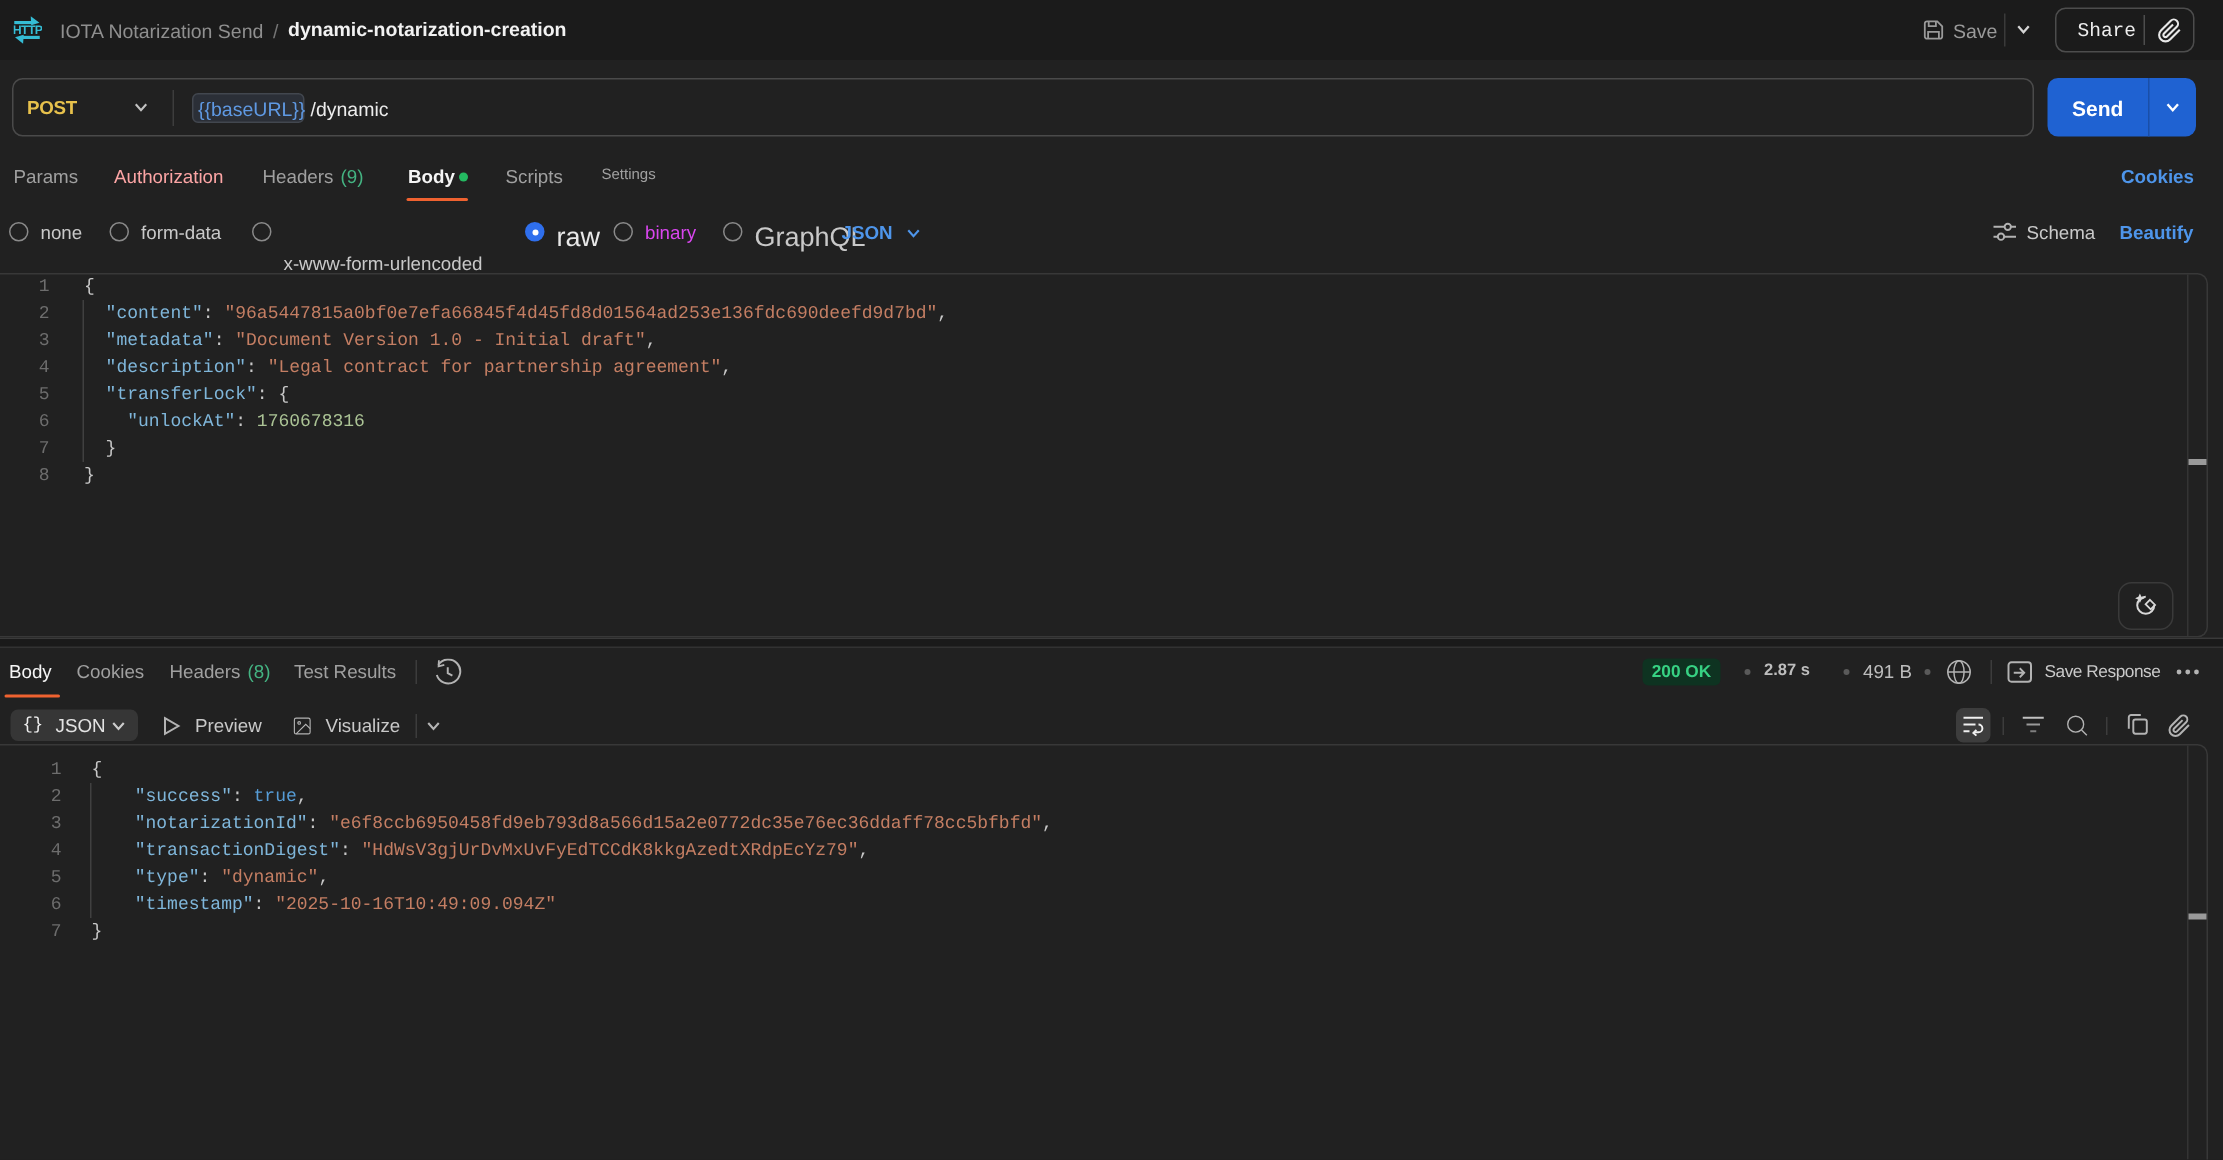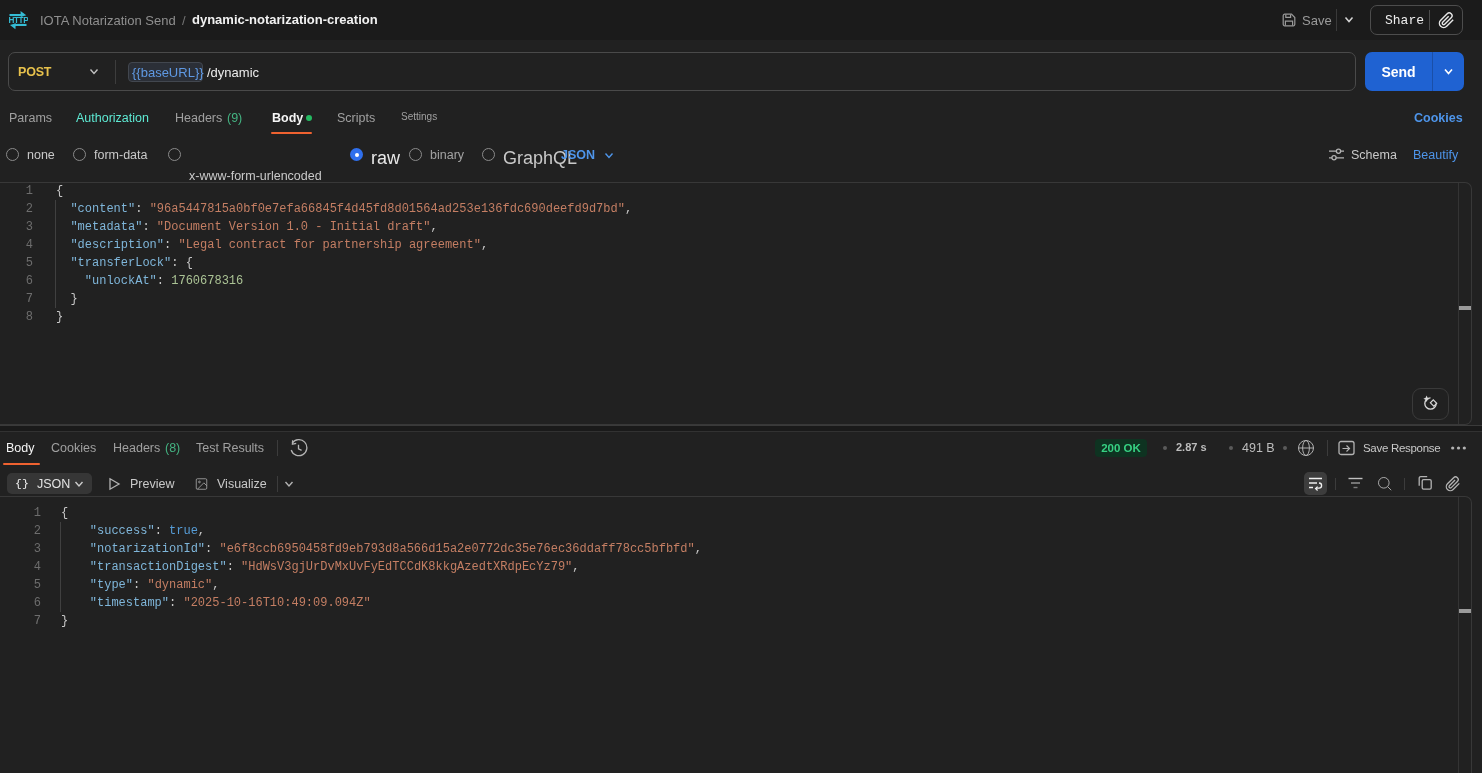--- a/index.html
+++ b/index.html
@@ -58,55 +58,55 @@
   <div class="abs" style="left:207px;top:65px;font-size:13px;color:#ececec;">/dynamic</div>
 
   <div class="abs" style="left:1365px;top:52px;width:99px;height:39px;background:#1f62d2;border-radius:7px;"></div>
   <div class="abs" style="left:1365px;top:64px;width:67px;text-align:center;font-size:14px;font-weight:700;color:#ffffff;">Send</div>
   <div class="abs" style="left:1432px;top:52px;width:1px;height:39px;background:#1a4fa8;"></div>
   <svg class="abs" style="left:1442px;top:67px" width="13" height="10" viewBox="0 0 13 10">
     <path d="M3 2.5 L6.5 6.5 L10 2.5" stroke="#ffffff" stroke-width="1.6" fill="none"></path>
   </svg>
 
   <div class="abs" style="left:9px;top:111px;font-size:12.5px;color:#a0a0a0;">Params</div>
-  <div class="abs" style="left:76px;top:111px;font-size:12.5px;color:#5eead4;">Authorization</div>
+  <div class="abs" style="left:76px;top:111px;font-size:12.5px;color:#fca5a5;">Authorization</div>
   <div class="abs" style="left:175px;top:111px;font-size:12.5px;color:#a0a0a0;">Headers</div>
   <div class="abs" style="left:227px;top:111px;font-size:12.5px;color:#44b382;">(9)</div>
   <div class="abs" style="left:272px;top:111px;font-size:12.5px;font-weight:600;color:#f5f5f5;">Body</div>
   <div class="abs" style="left:306px;top:115px;width:6px;height:6px;border-radius:50%;background:#24b961;"></div>
   <div class="abs" style="left:271px;top:132px;width:41px;height:2px;background:#ef6230;border-radius:1px;"></div>
   <div class="abs" style="left:337px;top:111px;font-size:12.5px;color:#a0a0a0;">Scripts</div>
   <div class="abs" style="left:401px;top:111px;font-size:10px;color:#a0a0a0;">Settings</div>
   <div class="abs" style="left:1414px;top:111px;font-size:12.5px;font-weight:700;color:#4e95ea;">Cookies</div>
 
   <div class="abs" style="left:6px;top:148px;width:13px;height:13px;border:1px solid #8a8a8a;border-radius:50%;"></div>
   <div class="abs" style="left:27px;top:148px;font-size:12.5px;color:#c9c9c9;">none</div>
   <div class="abs" style="left:73px;top:148px;width:13px;height:13px;border:1px solid #8a8a8a;border-radius:50%;"></div>
   <div class="abs" style="left:94px;top:148px;font-size:12.5px;color:#c9c9c9;">form-data</div>
   <div class="abs" style="left:168px;top:148px;width:13px;height:13px;border:1px solid #8a8a8a;border-radius:50%;"></div>
   <div class="abs" style="left:189px;top:148px;font-size:12.5px;color:#c9c9c9;margin-top:21px;">x-www-form-urlencoded</div>
   <div class="abs" style="left:350px;top:148px;width:13px;height:13px;background:#2f6fed;border-radius:50%;"></div>
   <div class="abs" style="left:354.5px;top:152.5px;width:4px;height:4px;background:#ffffff;border-radius:50%;"></div>
   <div class="abs" style="left:371px;top:148px;font-size:18px;color:#e8e8e8;">raw</div>
   <div class="abs" style="left:409px;top:148px;width:13px;height:13px;border:1px solid #8a8a8a;border-radius:50%;"></div>
-  <div class="abs" style="left:430px;top:148px;font-size:12.5px;color:#a3a3a3;text-align:right;">binary</div>
+  <div class="abs" style="left:430px;top:148px;font-size:12.5px;color:#d946ef;text-align:right;">binary</div>
   <div class="abs" style="left:482px;top:148px;width:13px;height:13px;border:1px solid #8a8a8a;border-radius:50%;"></div>
   <div class="abs" style="left:503px;top:148px;font-size:18px;color:#c9c9c9;">GraphQL</div>
   <div class="abs" style="left:561px;top:148px;font-size:12.5px;font-weight:700;color:#4e95ea;">JSON</div>
   <svg class="abs" style="left:603px;top:151px" width="12" height="10" viewBox="0 0 12 10">
     <path d="M2.5 2.5 L6 6.5 L9.5 2.5" stroke="#4e95ea" stroke-width="1.4" fill="none"></path>
   </svg>
 
   <svg class="abs" style="left:1328px;top:147px" width="17" height="15" viewBox="0 0 17 15">
     <path d="M1 4.2 H16 M1 10.8 H16" stroke="#b3b3b3" stroke-width="1.3"></path>
     <circle cx="10.5" cy="4.2" r="2.1" fill="#212121" stroke="#b3b3b3" stroke-width="1.3"></circle>
     <circle cx="6" cy="10.8" r="2.1" fill="#212121" stroke="#b3b3b3" stroke-width="1.3"></circle>
   </svg>
   <div class="abs" style="left:1351px;top:148px;font-size:12.5px;color:#c9c9c9;">Schema</div>
-  <div class="abs" style="left:1413px;top:148px;font-size:12.5px;font-weight:400;color:#4e95ea;">Beautify</div>
+  <div class="abs" style="left:1413px;top:148px;font-size:12.5px;font-weight:700;color:#4e95ea;">Beautify</div>
 
   <div class="abs" style="left:-2px;top:182px;width:1474px;height:243px;border:1px solid #383838;border-left:none;border-radius:0 7px 7px 0;"></div>
   <div class="abs" style="left:1458px;top:183px;width:1px;height:241px;background:#343434;"></div>
   <div class="abs" style="left:1459px;top:306px;width:12px;height:4px;background:#9a9a9a;"></div>
 
   <div class="abs" style="left:55px;top:200px;width:1px;height:108px;background:#404040;"></div>
 
   <div class="abs mono" style="left:0;top:182px;width:33px;text-align:right;font-size:12px;line-height:18px;color:#6d6d6d;white-space:pre;">1
 2
 3

